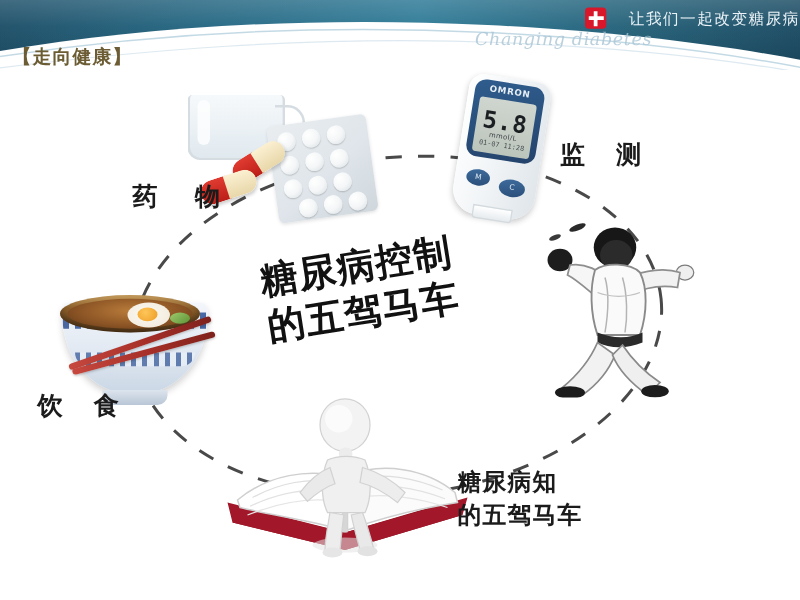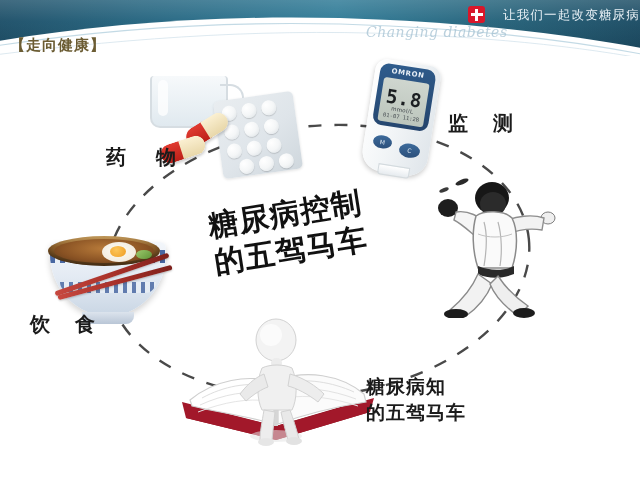--- a/index.html
+++ b/index.html
@@ -47,21 +47,21 @@
     left: 10px; top: 36px;
     font-size: 15px;
     font-weight: 700;
     color: #6b5c33;
     letter-spacing: 1px;
     white-space: nowrap;
     text-shadow: 0 1px 0 rgba(255,255,255,0.6);
   }
   .changing {
     position: absolute;
-    left: 366px; top: 24px;
+    left: 380px; top: 24px;
     font-size: 14px;
     font-style: italic;
     font-family: "DejaVu Serif", "Liberation Serif", serif;
     color: #a8c4d4;
     opacity: 0.78;
     letter-spacing: 0.5px;
     white-space: nowrap;
   }
   .tagline {
     position: absolute;

